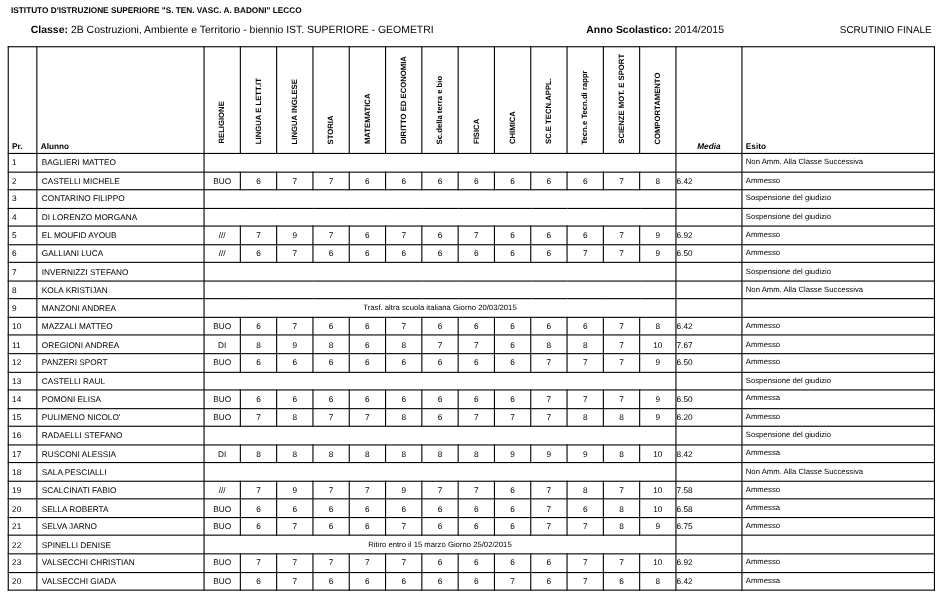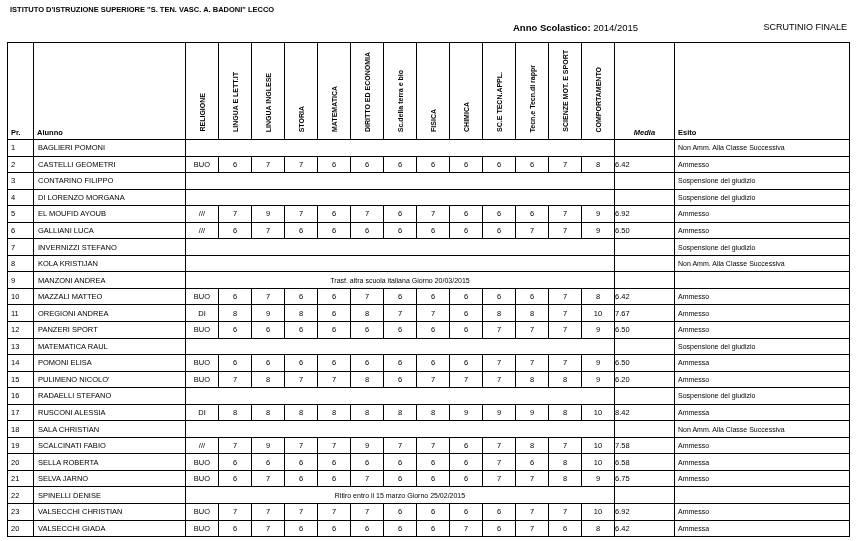--- a/index.html
+++ b/index.html
@@ -5,21 +5,21 @@
   html,body{margin:0;padding:0;}
   body{
     width:856px;height:541px;background:#ffffff;color:#000;
     font-family:"Liberation Sans", sans-serif;position:relative;overflow:hidden;
   }
   .school-line{
     position:absolute;left:10px;top:5px;font-size:7.5px;font-weight:bold;white-space:nowrap;
   }
   .line2{position:absolute;left:0;top:22px;width:856px;height:14px;font-size:9.5px;}
   .classe{position:absolute;left:28px;top:0;white-space:nowrap;}
-  .anno{position:absolute;left:513px;top:0;white-space:nowrap;}
+  .anno{position:absolute;left:533px;top:0;white-space:nowrap;}
   .scrutinio{position:absolute;right:9px;top:0;white-space:nowrap;font-size:9px;margin-left:39px;}
   .b{font-weight:bold;}
   table{
     border-collapse:collapse;table-layout:fixed;
     position:absolute;left:7px;top:42px;width:842px;
   }
   th,td{border:1px solid #000;padding:0;overflow:hidden;}
   thead tr{height:97px;}
   tbody tr{height:16.55px;}
   th{vertical-align:bottom;font-weight:bold;}
@@ -37,20 +37,21 @@
   td.note{text-align:center;font-size:7px;}
   td.media{text-align:left;}
   td.esito{padding-left:3px;text-align:left;font-size:7px;white-space:nowrap;}
 </style>
 </head>
 <body>
 
 <div class="school-line">ISTITUTO D'ISTRUZIONE SUPERIORE "S. TEN. VASC. A. BADONI" LECCO</div>
 
 <div class="line2">
+  <span class="classe"><span class="b">Classe:</span> <span>2B Costruzioni, Ambiente e Territorio - biennio IST. SUPERIORE - GEOMETRI</span></span>
   <span class="anno"><span class="b">Anno Scolastico:</span> <span>2014/2015</span></span>
   <span class="scrutinio">SCRUTINIO FINALE</span>
 </div>
 
 <table>
   <colgroup id="cols">
       <col style="width: 26px;">
       <col style="width: 152px;">
       <col style="width: 33px;">
       <col style="width: 33px;">
@@ -85,28 +86,28 @@
         <th class="sub"><span class="vtext">Tecn.e Tecn.di rappr</span></th>
         <th class="sub"><span class="vtext">SCIENZE MOT. E SPORT</span></th>
         <th class="sub"><span class="vtext">COMPORTAMENTO</span></th>
         <th class="c-media" id="th-media">Media</th>
       <th class="c-esito">Esito</th>
     </tr>
   </thead>
   <tbody id="tbody">
       <tr>
         <td class="pr">1</td>
-        <td class="alunno">BAGLIERI POMONI</td>
+        <td class="alunno">BAGLIERI MATTEO</td>
         <td class="note" colspan="13"></td>
         <td class="media"></td>
         <td class="esito">Non Amm. Alla Classe Successiva</td>
       </tr>
       <tr>
         <td class="pr">2</td>
-        <td class="alunno">CASTELLI GEOMETRI</td>
+        <td class="alunno">CASTELLI MICHELE</td>
         <td class="grade">BUO</td>
         <td class="grade">6</td>
         <td class="grade">7</td>
         <td class="grade">7</td>
         <td class="grade">6</td>
         <td class="grade">6</td>
         <td class="grade">6</td>
         <td class="grade">6</td>
         <td class="grade">6</td>
         <td class="grade">6</td>
@@ -241,21 +242,21 @@
         <td class="grade">6</td>
         <td class="grade">7</td>
         <td class="grade">7</td>
         <td class="grade">7</td>
         <td class="grade">9</td>
         <td class="media">6.50</td>
         <td class="esito">Ammesso</td>
       </tr>
       <tr>
         <td class="pr">13</td>
-        <td class="alunno">MATEMATICA RAUL</td>
+        <td class="alunno">CASTELLI RAUL</td>
         <td class="note" colspan="13"></td>
         <td class="media"></td>
         <td class="esito">Sospensione del giudizio</td>
       </tr>
       <tr>
         <td class="pr">14</td>
         <td class="alunno">POMONI ELISA</td>
         <td class="grade">BUO</td>
         <td class="grade">6</td>
         <td class="grade">6</td>
@@ -312,21 +313,21 @@
         <td class="grade">9</td>
         <td class="grade">9</td>
         <td class="grade">9</td>
         <td class="grade">8</td>
         <td class="grade">10</td>
         <td class="media">8.42</td>
         <td class="esito">Ammessa</td>
       </tr>
       <tr>
         <td class="pr">18</td>
-        <td class="alunno">SALA CHRISTIAN</td>
+        <td class="alunno">SALA PESCIALLI</td>
         <td class="note" colspan="13"></td>
         <td class="media"></td>
         <td class="esito">Non Amm. Alla Classe Successiva</td>
       </tr>
       <tr>
         <td class="pr">19</td>
         <td class="alunno">SCALCINATI FABIO</td>
         <td class="grade">///</td>
         <td class="grade">7</td>
         <td class="grade">9</td>

